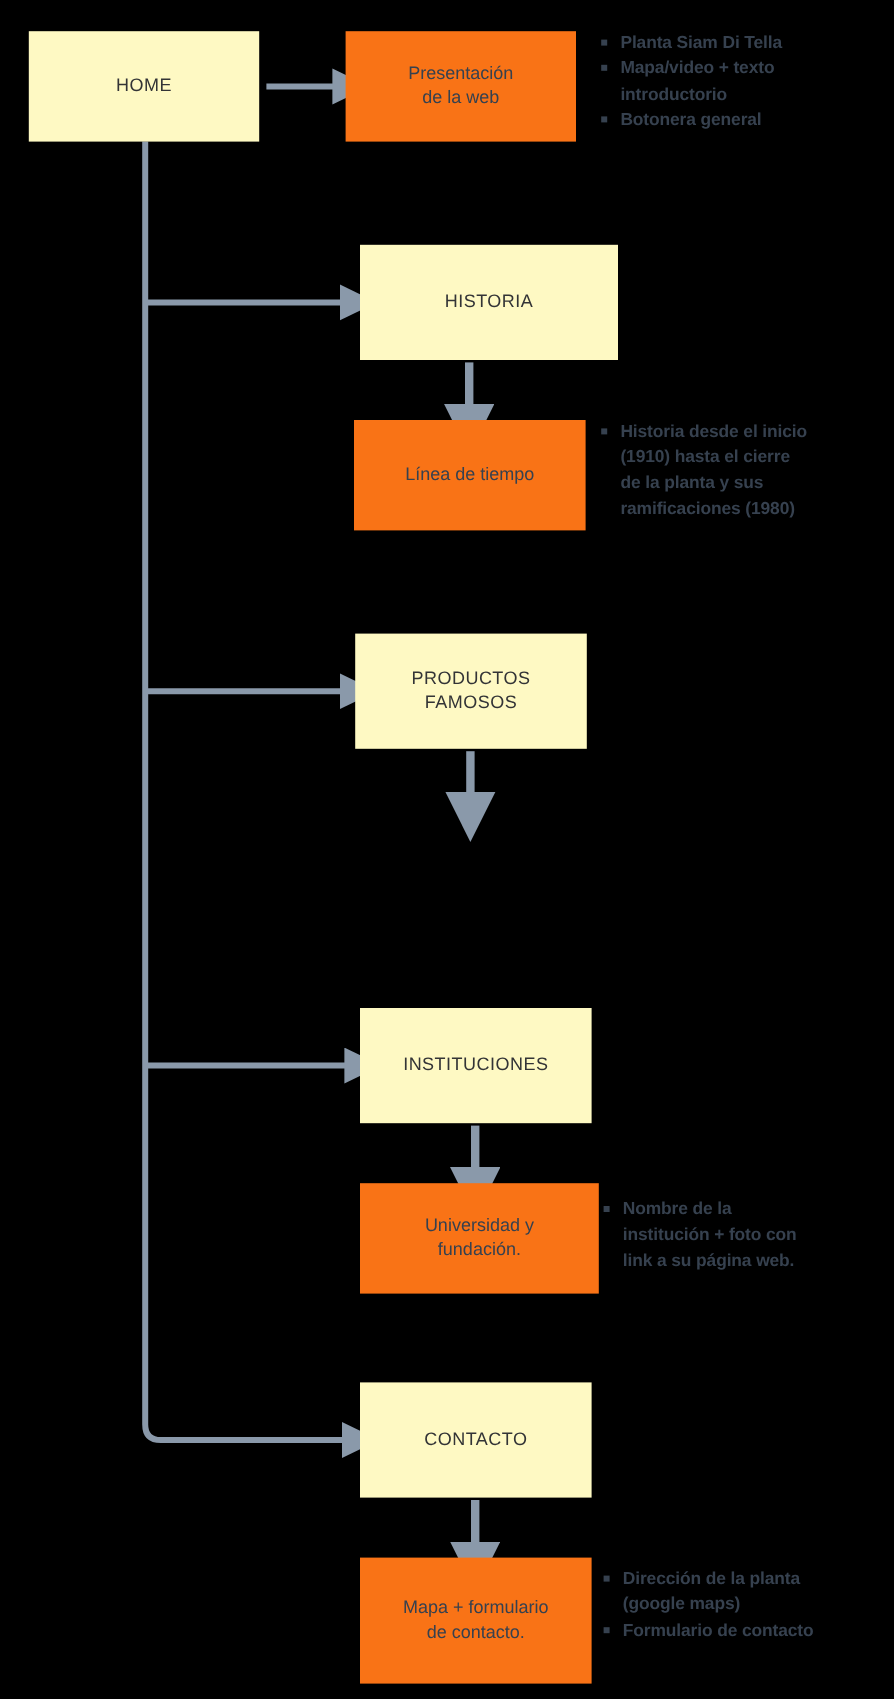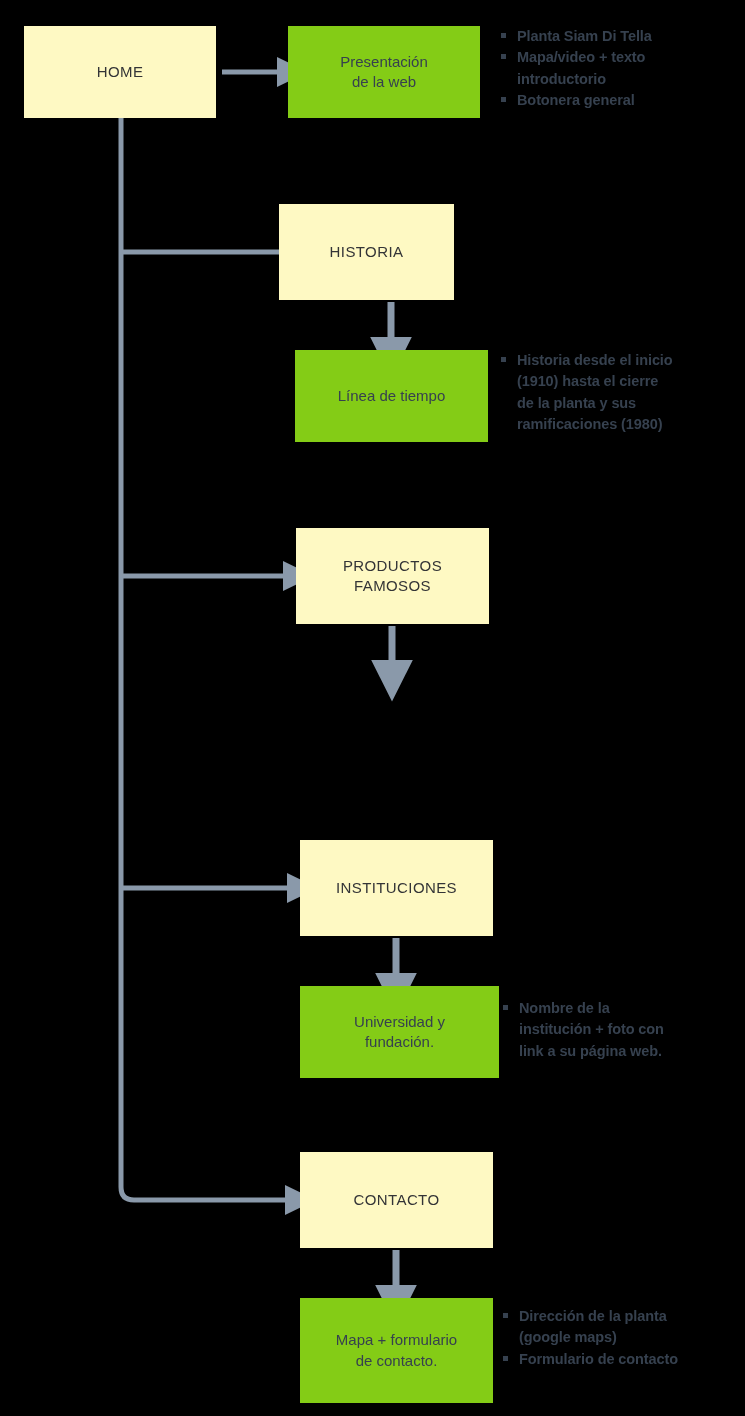--- a/index.html
+++ b/index.html
@@ -29,21 +29,21 @@
     line-height: 1.35;
   }
   .box-yellow {
     background: #fef9c3;
     color: #333436;
     font-size: 15px;
     letter-spacing: 0.4px;
     font-weight: 400;
   }
   .box-white {
-    background: #84cc16;
+    background: #f97316;
     color: #36414F;
     font-size: 15px;
     font-weight: 400;
   }
   .box-label { display: block; white-space: pre-line; }
 
   
   .notes {
     position: absolute;
     color: #36414F;
@@ -115,21 +115,21 @@
 de la web</span>
   </div>
 
   <div class="notes" style="left:498px; top:26px; width:240px;">
     <div class="note-item">Planta Siam Di Tella</div>
     <div class="note-item">Mapa/video + texto
 introductorio</div>
     <div class="note-item">Botonera general</div>
   </div>
 
-  <div class="box box-yellow" style="left:279px; top:204px; width:175px; height:96px;">
+  <div class="box box-yellow" style="left:300px; top:204px; width:215px; height:96px;">
     <span class="box-label">HISTORIA</span>
   </div>
 
   <div class="box box-white" style="left:295px; top:350px; width:193px; height:92px;">
     <span class="box-label">Línea de tiempo</span>
   </div>
 
   <div class="notes" style="left:498px; top:350px; width:236px;">
     <div class="note-item">Historia desde el inicio
 (1910) hasta el cierre

